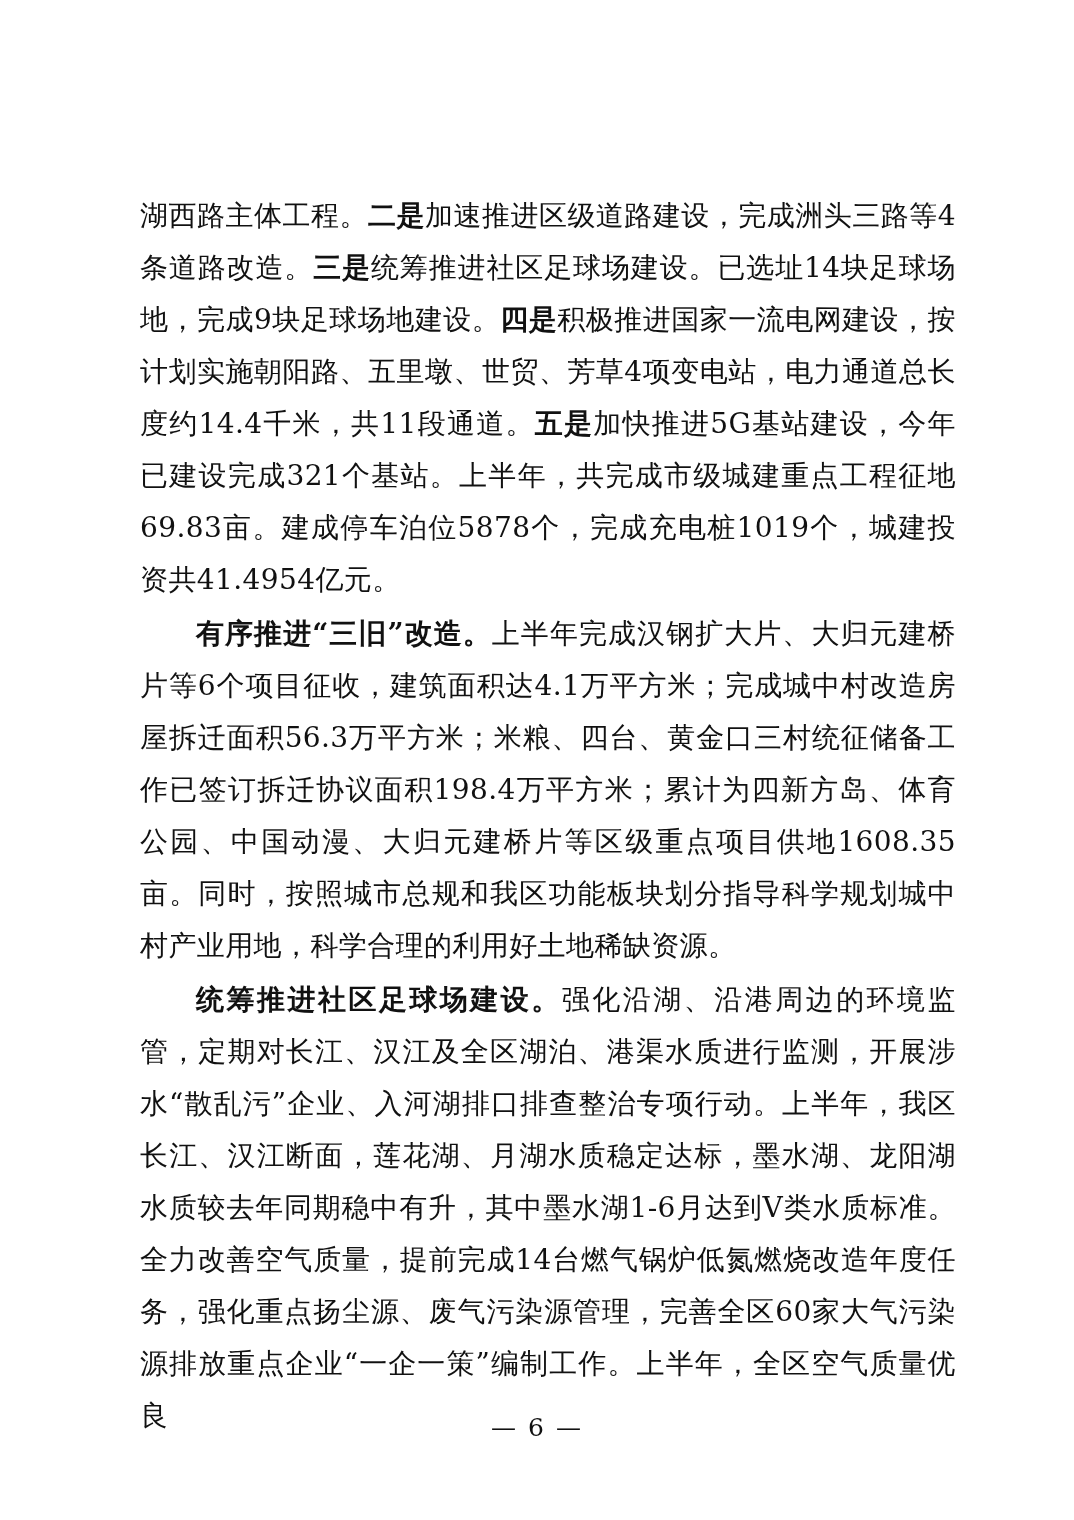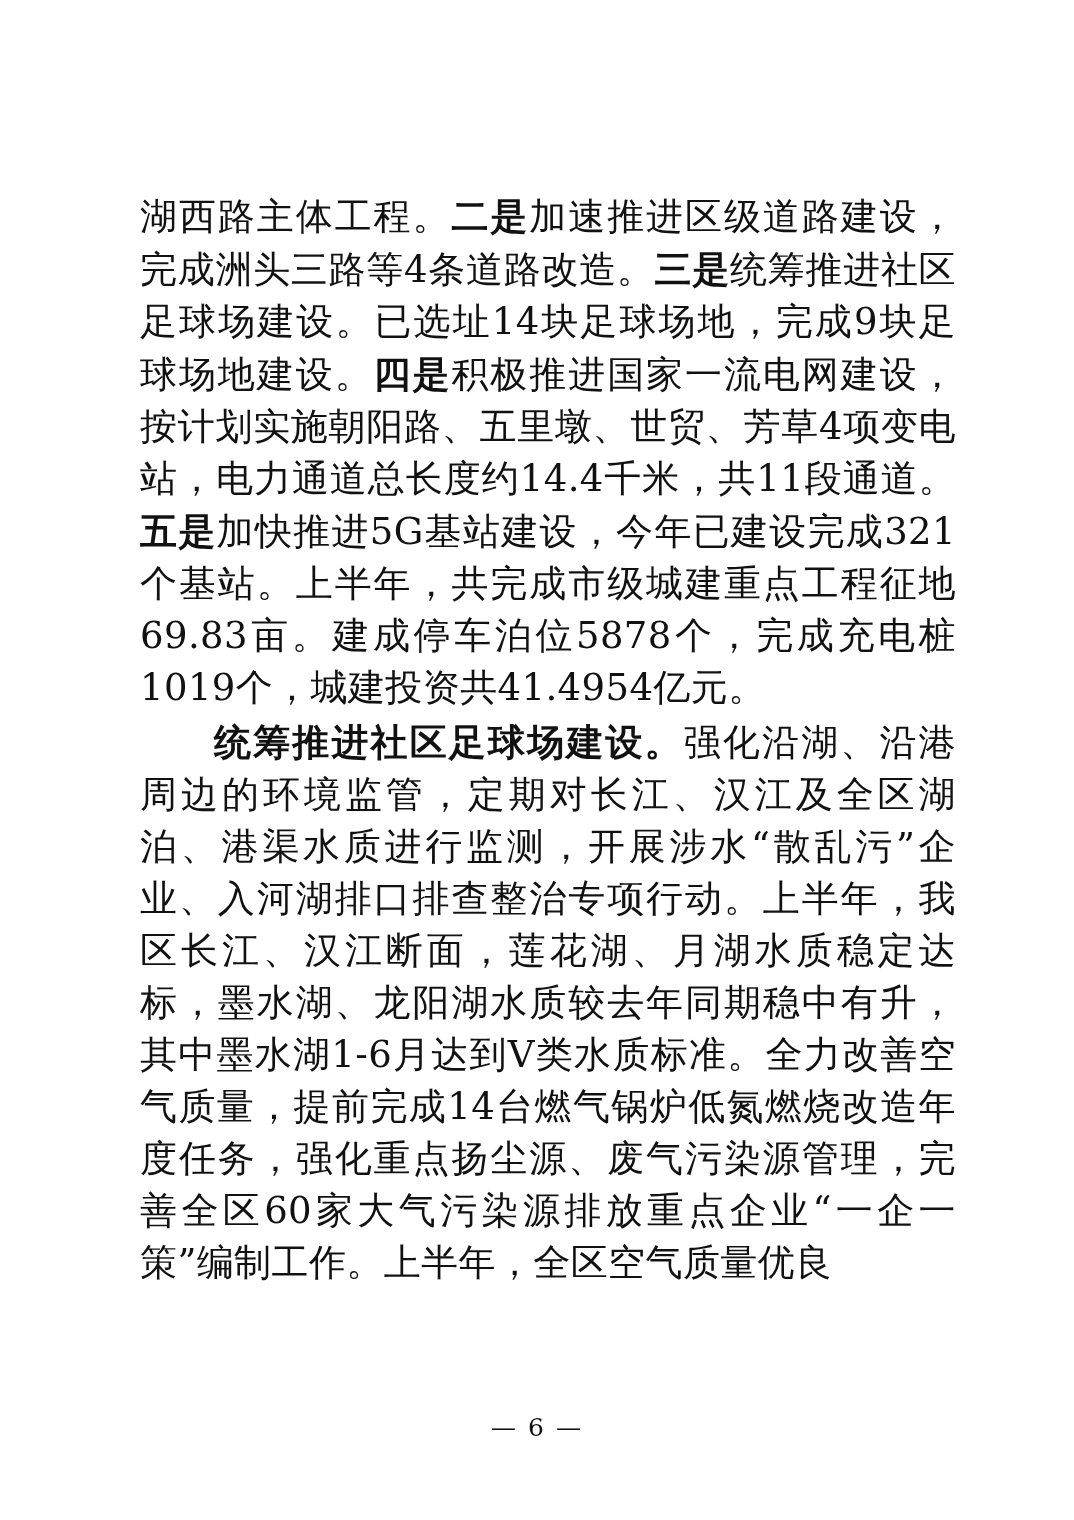--- a/index.html
+++ b/index.html
@@ -17,21 +17,21 @@
   }
   .page {
     position: absolute;
     left: 0; top: 0;
     width: 1074px;
     height: 1520px;
     box-sizing: border-box;
     padding: 190px 118px 0 140px;
   }
   .doc-body {
-    font-size: 37px;
+    font-size: 28px;
     line-height: 52px;
     text-align: justify;
     text-justify: inter-ideograph;
     letter-spacing: 0.4px;
   }
   .para {
     margin: 0 0 0 0;
     text-indent: 2em;
   }
   .para.no-indent {
@@ -54,16 +54,17 @@
     color: #111111;
     letter-spacing: 2px;
   }
 </style>
 </head>
 <body>
 
 <div class="page">
   <div class="doc-body" id="doc-body">
       <div class="para no-indent"><span>湖西路主体工程。</span><span class="b">二是</span><span>加速推进区级道路建设，完成洲头三路等4条道路改造。</span><span class="b">三是</span><span>统筹推进社区足球场建设。已选址14块足球场地，完成9块足球场地建设。</span><span class="b">四是</span><span>积极推进国家一流电网建设，按计划实施朝阳路、五里墩、世贸、芳草4项变电站，电力通道总长度约14.4千米，共11段通道。</span><span class="b">五是</span><span>加快推进5G基站建设，今年已建设完成321个基站。上半年，共完成市级城建重点工程征地69.83亩。建成停车泊位5878个，完成充电桩1019个，城建投资共41.4954亿元。</span></div>
+      <div class="para"><span class="b">有序推进“三旧”改造。</span><span>上半年完成汉钢扩大片、大归元建桥片等6个项目征收，建筑面积达4.1万平方米；完成城中村改造房屋拆迁面积56.3万平方米；米粮、四台、黄金口三村统征储备工作已签订拆迁协议面积198.4万平方米；累计为四新方岛、体育公园、中国动漫、大归元建桥片等区级重点项目供地1608.35亩。同时，按照城市总规和我区功能板块划分指导科学规划城中村产业用地，科学合理的利用好土地稀缺资源。</span></div>
       <div class="para"><span class="b">统筹推进社区足球场建设。</span><span>强化沿湖、沿港周边的环境监管，定期对长江、汉江及全区湖泊、港渠水质进行监测，开展涉水“散乱污”企业、入河湖排口排查整治专项行动。上半年，我区长江、汉江断面，莲花湖、月湖水质稳定达标，墨水湖、龙阳湖水质较去年同期稳中有升，其中墨水湖1-6月达到Ⅴ类水质标准。全力改善空气质量，提前完成14台燃气锅炉低氮燃烧改造年度任务，强化重点扬尘源、废气污染源管理，完善全区60家大气污染源排放重点企业“一企一策”编制工作。上半年，全区空气质量优良</span></div>
     </div>
   <div class="footer">— 6 —</div>
 </div>
 
 </body></html>

